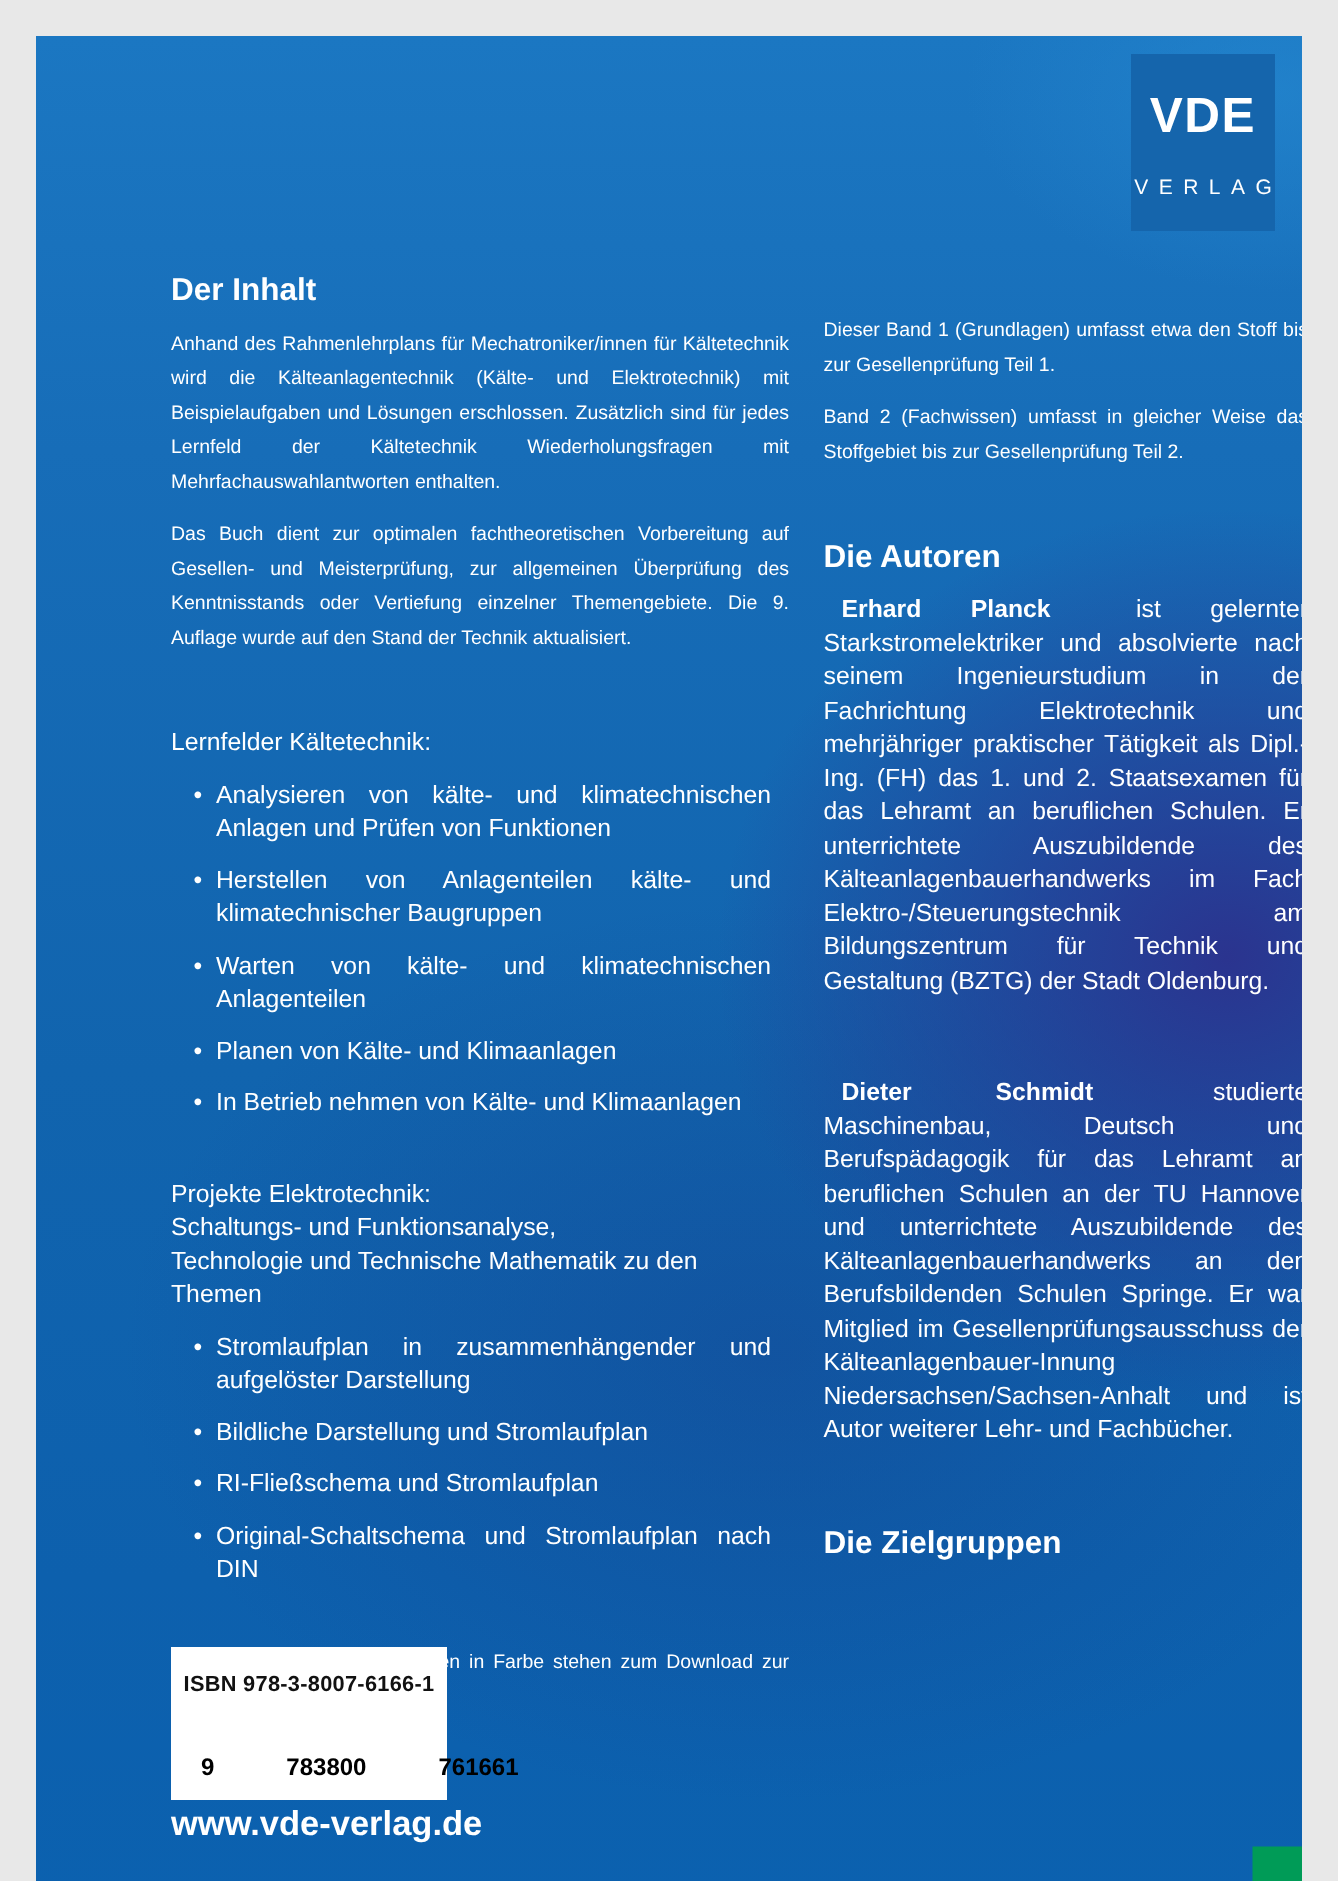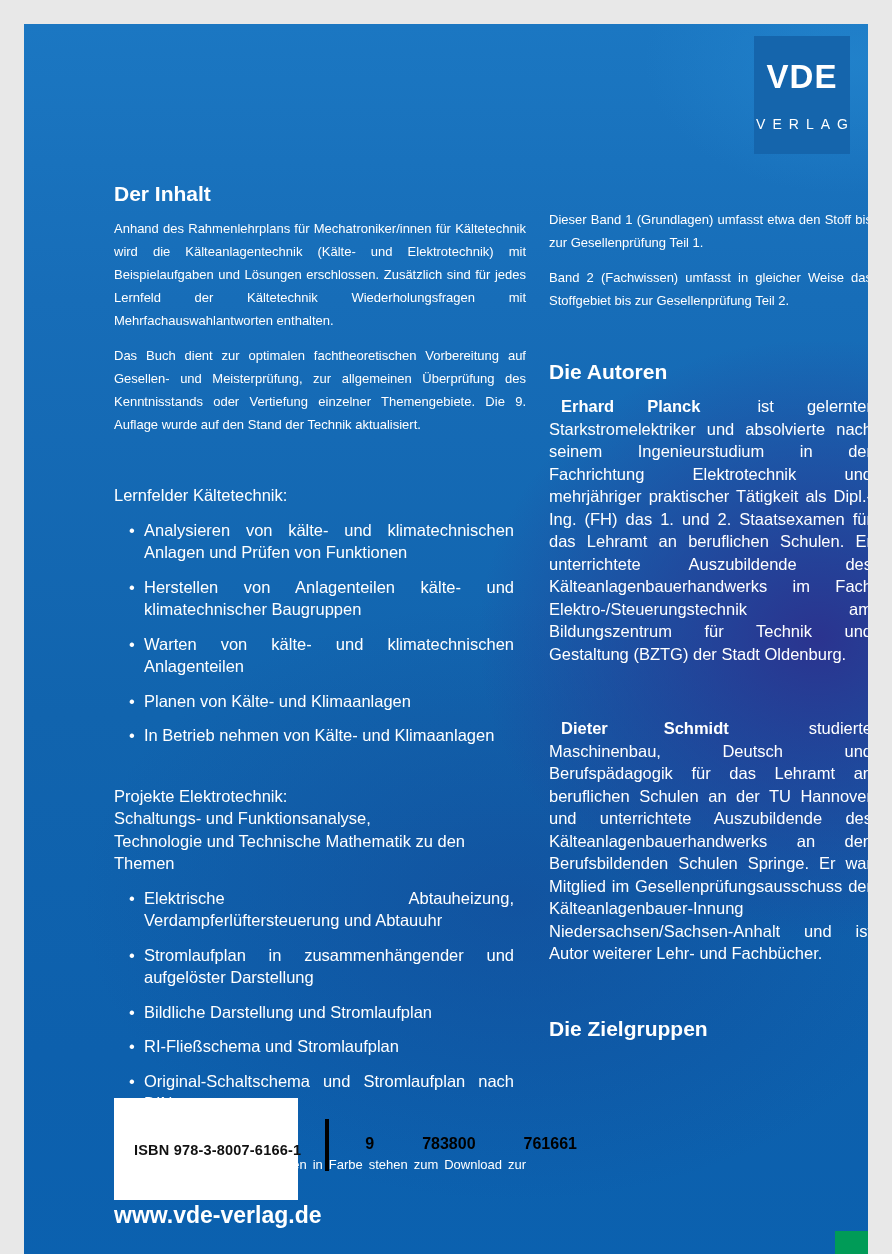--- a/index.html
+++ b/index.html
@@ -45,21 +45,21 @@
   .spacer-lg { height: 24px; }
   .spacer-md { height: 14px; }
 
   .author-p { font-size: 16.5px; line-height: 22.5px; text-align: justify; margin: 0 0 16px; }
   .author-name { font-weight: bold; }
 
   
   .barcode-box {
     position: absolute; left: 78px; top: 1062px; width: 184px; height: 102px;
     background: #ffffff; color: #000;
-    display: flex; flex-direction: row; align-items: center;
+    display: flex; flex-direction: column; align-items: center;
     padding: 5px 8px 4px;
   }
   .isbn-label { font-size: 14.5px; font-weight: bold; letter-spacing: 0.2px; color: #111; white-space: nowrap; }
   .bars {
     width: 160px; height: 52px; margin-top: 2px;
     background: repeating-linear-gradient(90deg,
       #000 0 2px,  #fff 2px 5px,
       #000 5px 6px,  #fff 6px 8px,
       #000 8px 12px, #fff 12px 13px,
       #000 13px 15px, #fff 15px 19px,
@@ -99,21 +99,20 @@
       <li>Warten von kälte- und klimatechnischen Anlagenteilen</li>
       <li>Planen von Kälte- und Klimaanlagen</li>
       <li>In Betrieb nehmen von Kälte- und Klimaanlagen</li>
     </ul>
 
     <div class="spacer-md"></div>
     <p class="list-title">Projekte Elektrotechnik:</p>
     <p class="list-title">Schaltungs- und Funktionsanalyse,</p>
     <p class="list-title">Technologie und Technische Mathematik zu den Themen</p>
     <ul class="bullets">
-      <li>Elektrische Abtauheizung, Verdampferlüftersteuerung und Abtauuhr</li>
       <li>Stromlaufplan in zusammenhängender und aufgelöster Darstellung</li>
       <li>Bildliche Darstellung und Stromlaufplan</li>
       <li>RI-Fließschema und Stromlaufplan</li>
       <li>Original-Schaltschema und Stromlaufplan nach DIN</li>
     </ul>
 
     <div class="spacer-md"></div>
     <p class="body-p">Alle Schaltpläne samt Lösungen in Farbe stehen zum Download zur Verfügung.</p>
   </div>
 

